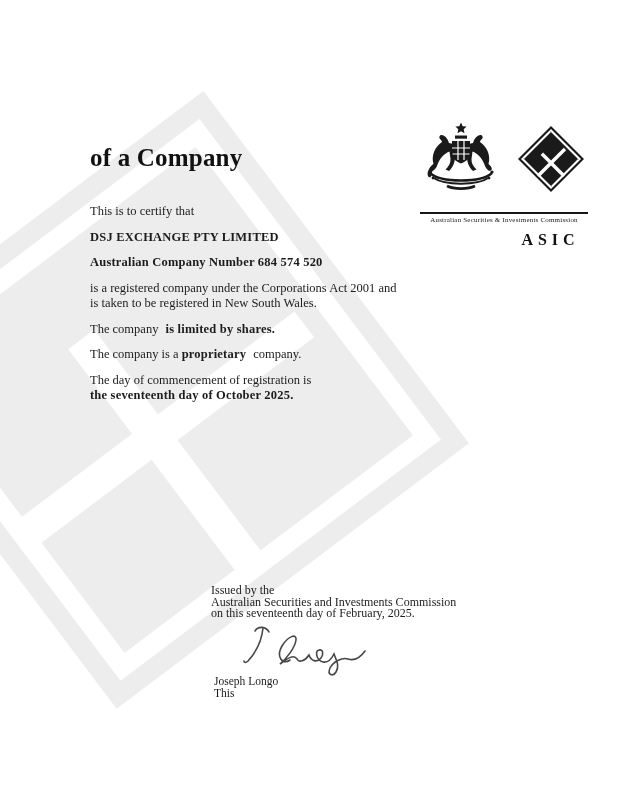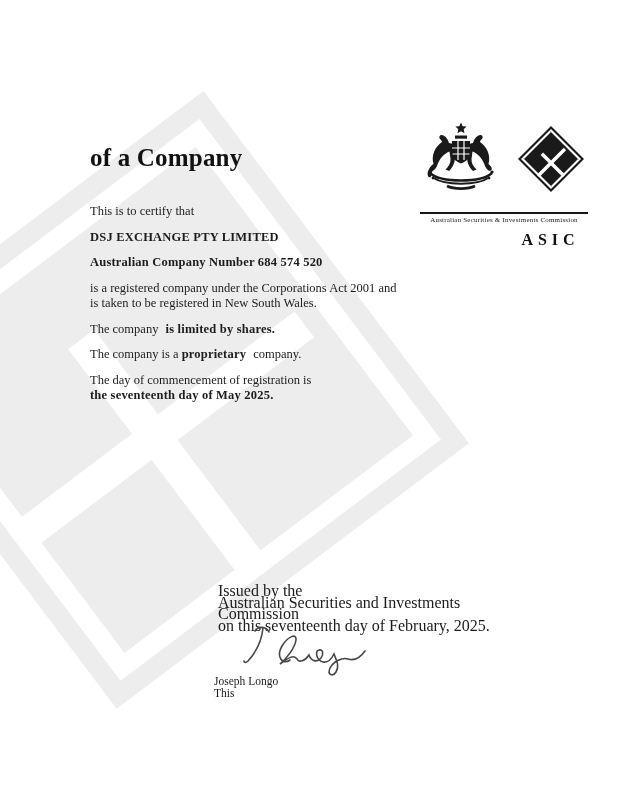--- a/index.html
+++ b/index.html
@@ -76,24 +76,24 @@
     width: 360px;
     font-size: 12.5px;
   }
   .body-text p { margin: 0 0 10px 0; line-height: 15.5px; }
   .bold { font-weight: bold; letter-spacing: 0.2px; }
   .gap-both { margin-right: 4px; }
   .gap-left { margin-left: 4px; }
   
   .issued-block {
     position: absolute;
-    left: 218px;
+    left: 211px;
     top: 585px;
     width: 280px;
-    font-size: 16px;
+    font-size: 12px;
     line-height: 11.5px;
   }
   .signature { position: absolute; left: 220px; top: 620px; width: 162px; height: 64px; }
   .signatory-block {
     position: absolute;
     left: 214px;
     top: 676px;
     font-size: 11.5px;
     line-height: 11.5px;
   }
@@ -177,21 +177,21 @@
       <span>The company</span>
       <span class="bold gap-left">is limited by shares.</span>
     </p>
     <p>
       <span>The company is a</span>
       <span class="bold gap-both">proprietary</span>
       <span>company.</span>
     </p>
     <p>
       <span>The day of commencement of registration is</span><br>
-      <span class="bold">the seventeenth day of May 2025.</span>
+      <span class="bold">the seventeenth day of October 2025.</span>
     </p>
   </div>
 
   <div class="issued-block">
     <div>Issued by the</div>
     <div>Australian Securities and Investments Commission</div>
     <div>on this seventeenth day of February, 2025.</div>
   </div>
 
   <svg class="signature" viewBox="0 0 162 64">

